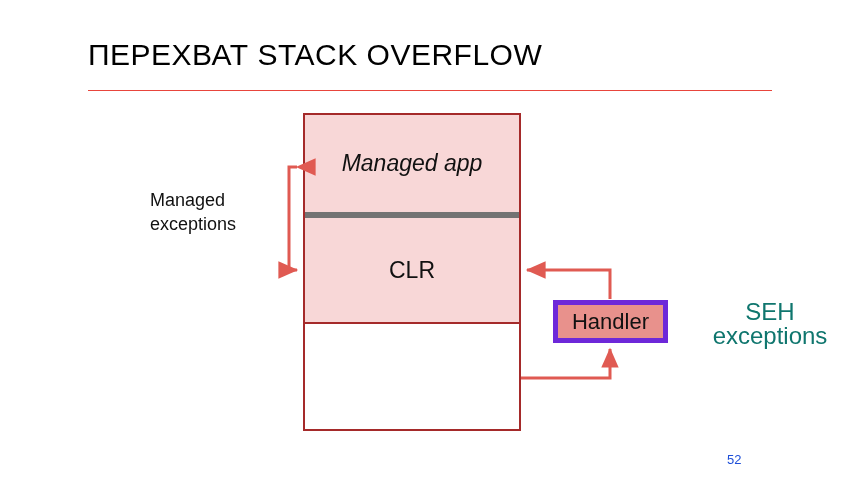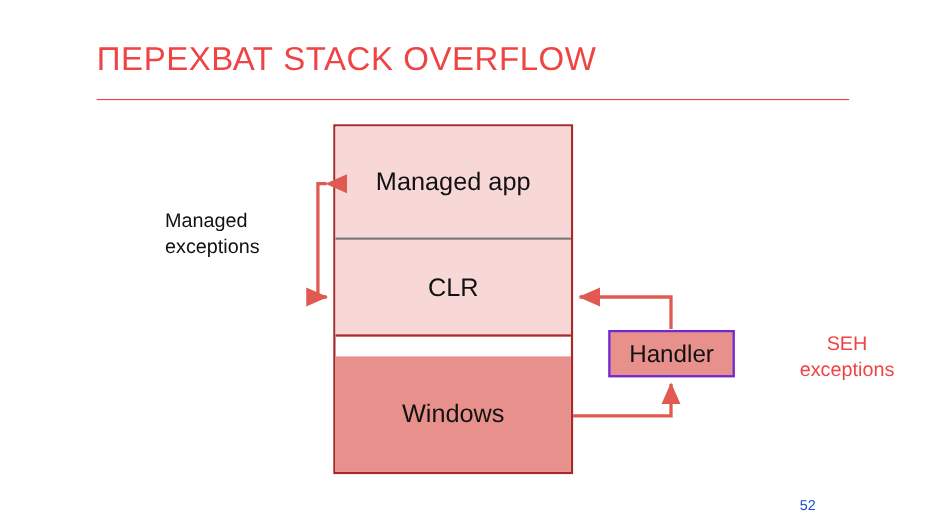--- a/index.html
+++ b/index.html
@@ -18,21 +18,21 @@
 
   
   #slide-title {
     position: absolute;
     left: 88px;
     top: 38px;
     width: 690px;
     font-size: 30px;
     font-weight: 300;
     letter-spacing: 0.5px;
-    color: #ef4444;
+    color: #000000;
     white-space: nowrap;
   }
   #title-rule {
     position: absolute;
     left: 88px;
     top: 90px;
     width: 684px;
     height: 1px;
     background: #E8453C;
   }
@@ -55,43 +55,44 @@
     display: flex;
     align-items: center;
     justify-content: center;
     font-size: 23px;
     color: #111111;
   }
   #layer-managed-app {
     top: 0;
     height: 103px;
     background: #F8D7D7;
-    border-bottom: 2px solid #737373;
+    border-bottom: 6px solid #737373;
+    font-style: italic;
   }
   #layer-clr {
     top: 103px;
-    height: 88px;
+    height: 106px;
     background: #F8D7D7;
     border-bottom: 2px solid #A52A2A;
   }
   #layer-windows {
     top: 209px;
     height: 105px;
     background: #E8918C;
   }
 
   
   #handler-box {
     position: absolute;
     left: 553px;
     top: 300px;
     width: 115px;
     height: 43px;
     background: #E8918C;
-    border: 2px solid #6d28d9;
+    border: 5px solid #6d28d9;
     box-sizing: border-box;
     display: flex;
     align-items: center;
     justify-content: center;
     font-size: 22px;
     color: #111111;
   }
 
   
   #managed-exceptions-label {
@@ -103,23 +104,23 @@
     font-size: 18px;
     line-height: 24px;
     color: #111111;
   }
   #seh-exceptions-label {
     position: absolute;
     left: 700px;
     top: 300px;
     width: 140px;
     text-align: center;
-    font-size: 18px;
+    font-size: 24px;
     line-height: 24px;
-    color: #ef4444;
+    color: #0f766e;
   }
 
   
   #page-number {
     position: absolute;
     left: 727px;
     top: 452px;
     font-size: 13px;
     color: #1d4ed8;
   }
@@ -139,23 +140,20 @@
 
 <div id="slide-title">ПЕРЕХВАТ STACK OVERFLOW</div>
 <div id="title-rule"></div>
 
 <div id="stack">
   <div class="layer" id="layer-managed-app">
     <span>Managed app</span>
   </div>
   <div class="layer" id="layer-clr">
     <span>CLR</span>
-  </div>
-  <div class="layer" id="layer-windows">
-    <span>Windows</span>
   </div>
 </div>
 
 <div id="handler-box">
   <span>Handler</span>
 </div>
 
 <div id="managed-exceptions-label">
   <div>Managed</div>
   <div>exceptions</div>

